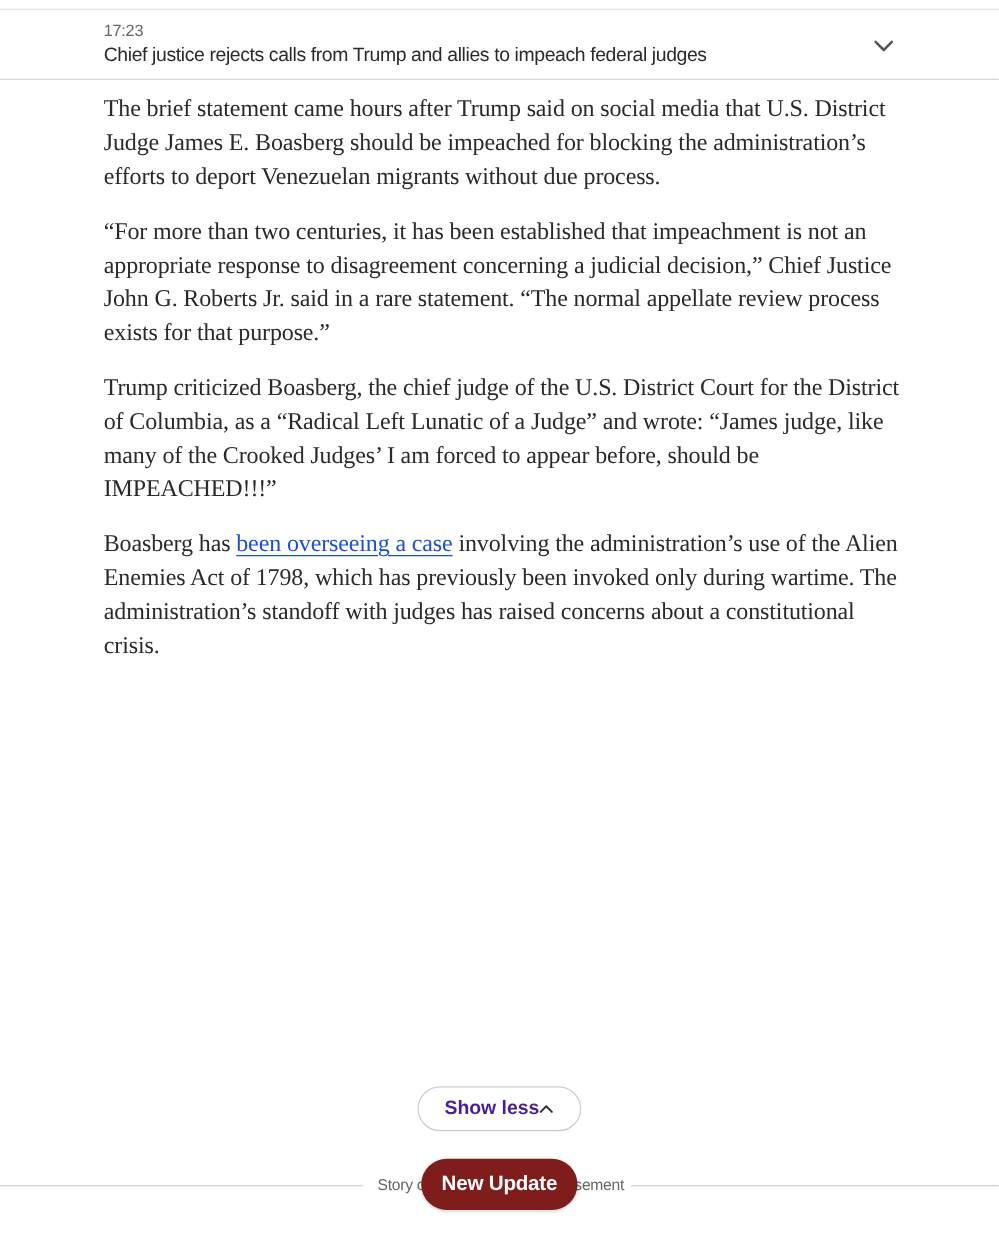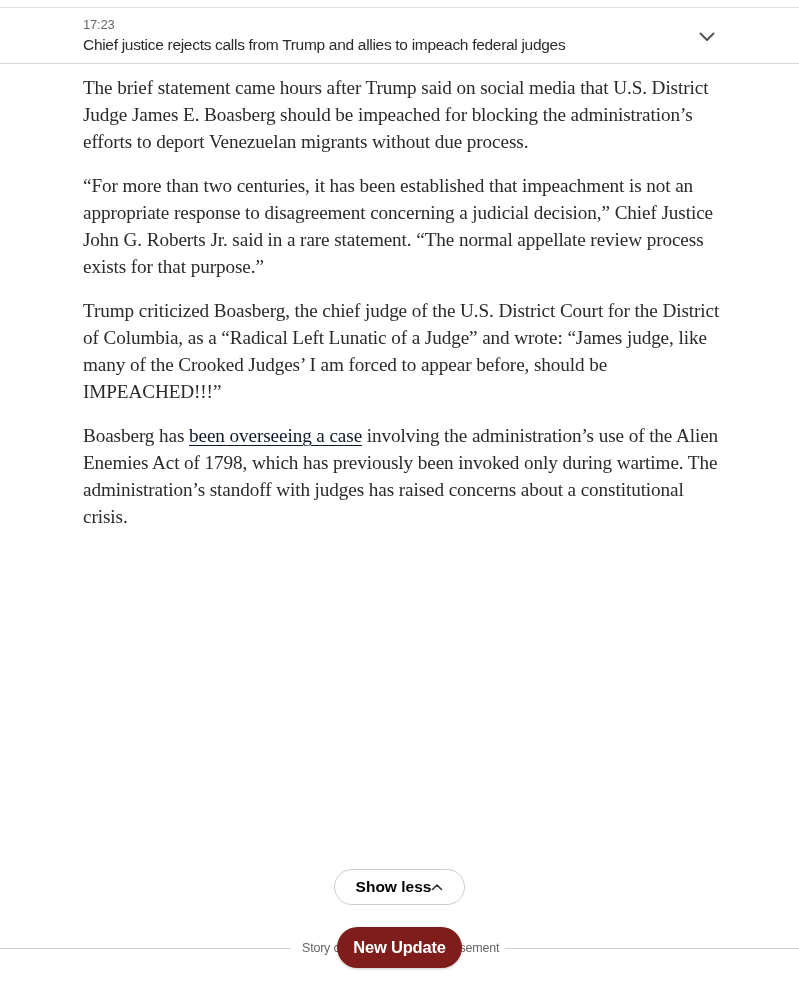--- a/index.html
+++ b/index.html
@@ -63,21 +63,21 @@
     top: 74px;
     width: 640px;
   }
   .article-body p {
     margin: 0 0 17px 0;
     font-size: 19.2px;
     line-height: 27px;
     letter-spacing: -0.1px;
   }
   .article-body a {
-    color: #0f172a;
+    color: #1d4ed8;
     text-decoration: underline;
     text-underline-offset: 3px;
     text-decoration-thickness: 1px;
   }
   .show-less {
     position: absolute;
     left: 334px;
     top: 869px;
     width: 131px;
     height: 36px;
@@ -85,21 +85,21 @@
     border-radius: 18px;
     background: #fff;
     box-sizing: border-box;
     display: flex;
     align-items: center;
     justify-content: center;
     gap: 0;
     font-family: "Liberation Sans", "DejaVu Sans", sans-serif;
     font-weight: bold;
     font-size: 15.5px;
-    color: #000000;
+    color: #4c1d95;
     cursor: pointer;
   }
   .divider-row {
     position: absolute;
     left: 0;
     top: 939px;
     width: 799px;
     height: 20px;
   }
   .divider-line-left {

